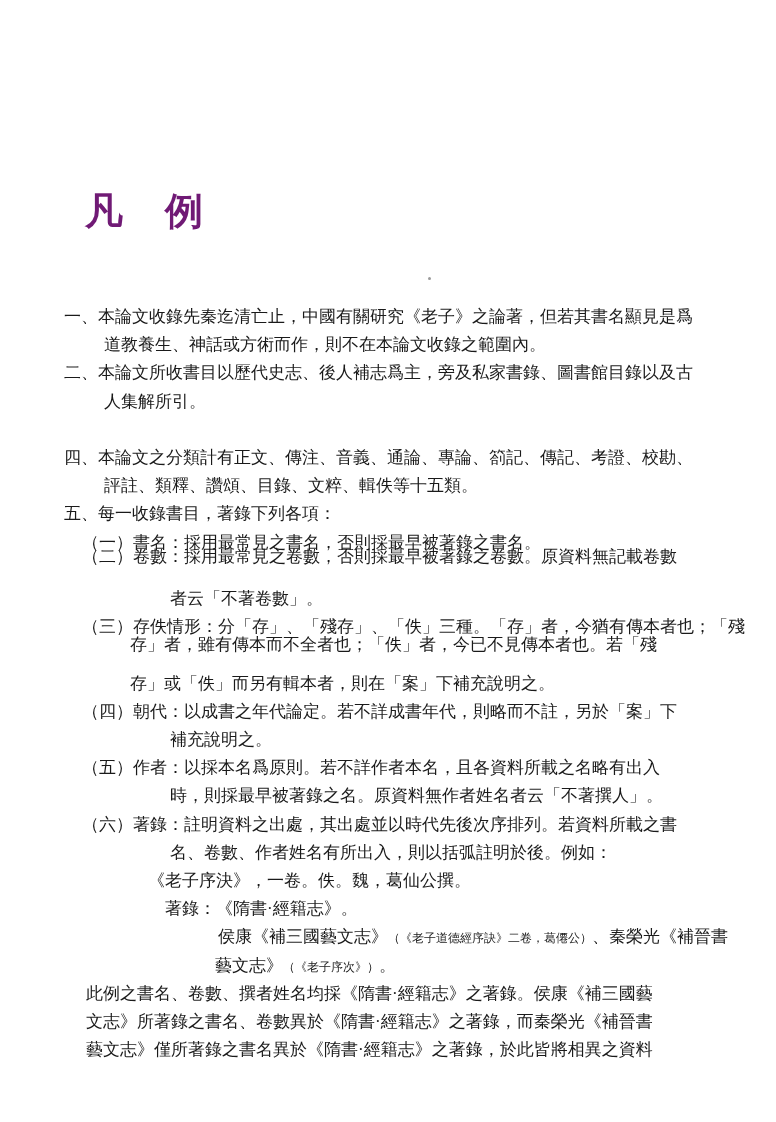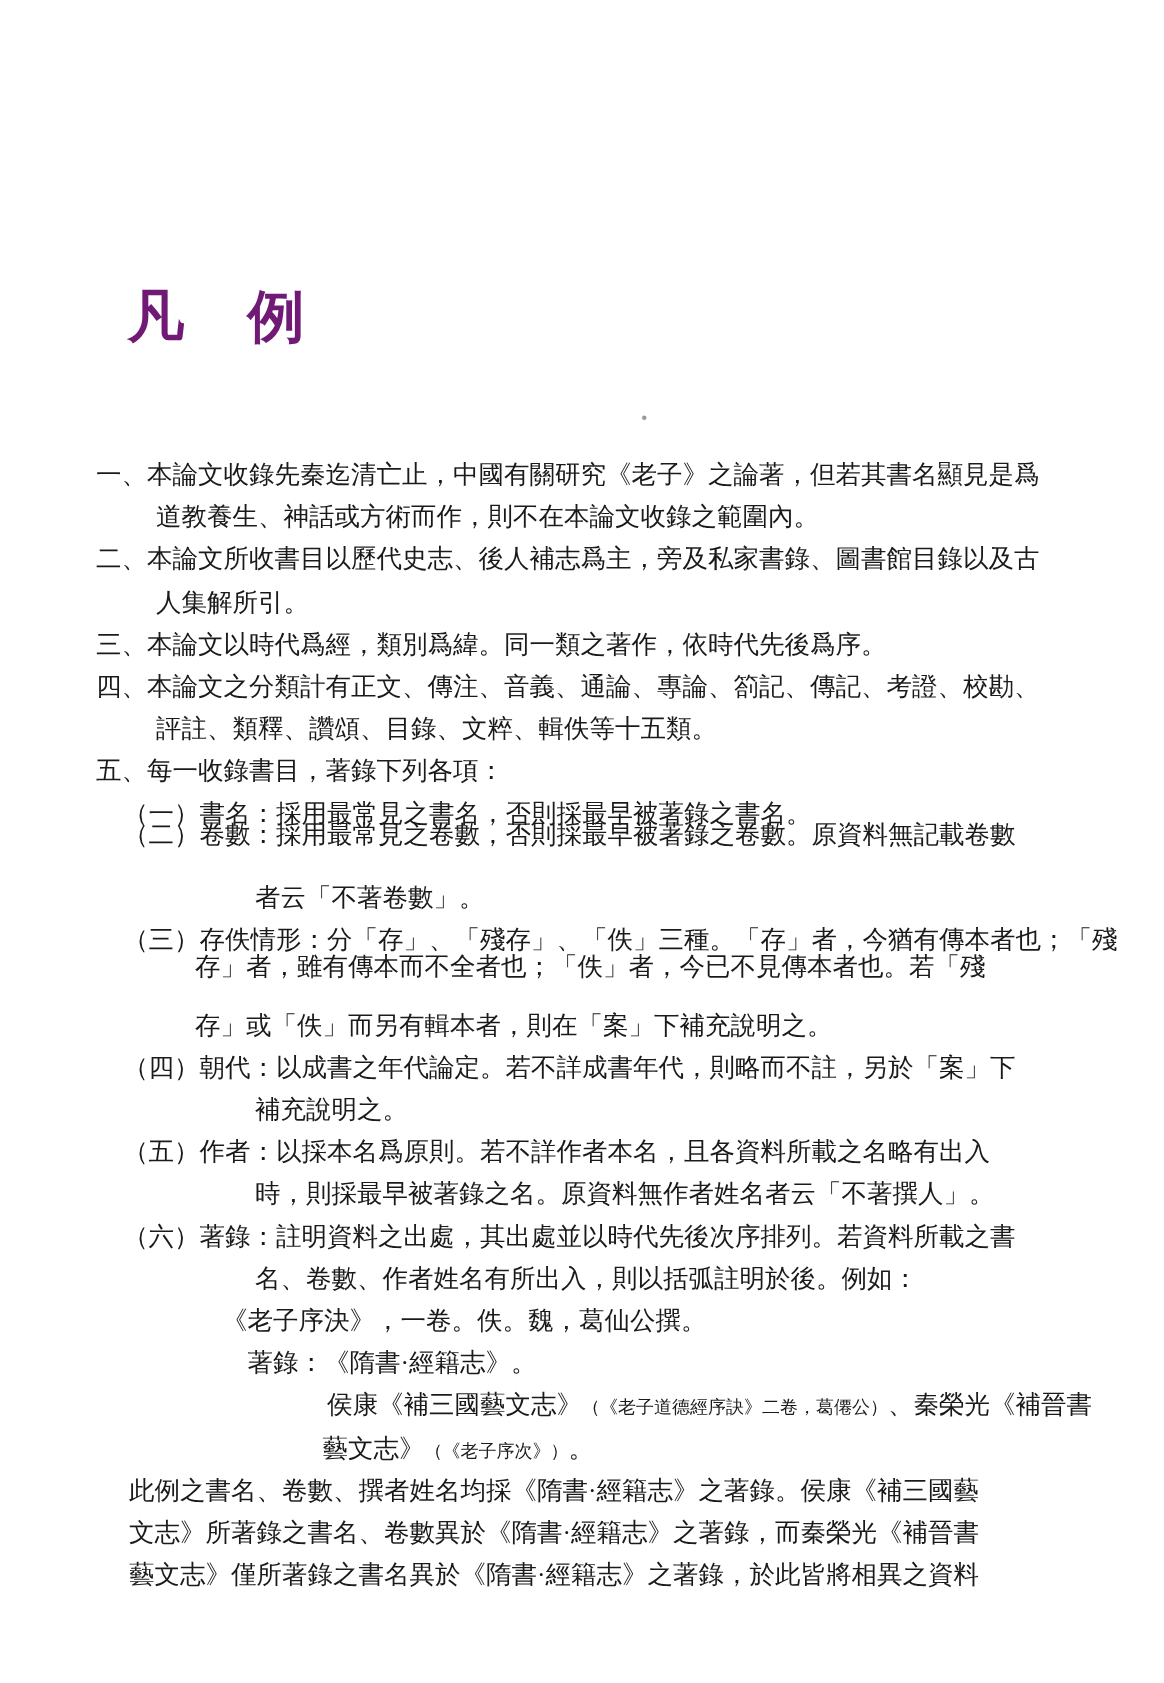--- a/index.html
+++ b/index.html
@@ -42,21 +42,20 @@
 <div class="page">
 
   <div class="title">凡　例</div>
 
   <div class="speck"></div>
 
   <div class="line l0" style="top:305px">一、本論文收錄先秦迄清亡止，中國有關研究《老子》之論著，但若其書名顯見是爲</div>
   <div class="line l0c" style="top:333px">道教養生、神話或方術而作，則不在本論文收錄之範圍內。</div>
   <div class="line l0" style="top:361px">二、本論文所收書目以歷代史志、後人補志爲主，旁及私家書錄、圖書館目錄以及古</div>
   <div class="line l0c" style="top:390px">人集解所引。</div>
-  <div class="line l0" style="top:418px">三、本論文以時代爲經，類別爲緯。同一類之著作，依時代先後爲序。</div>
   <div class="line l0" style="top:446px">四、本論文之分類計有正文、傳注、音義、通論、專論、箚記、傳記、考證、校勘、</div>
   <div class="line l0c" style="top:474px">評註、類釋、讚頌、目錄、文粹、輯佚等十五類。</div>
   <div class="line l1" style="top:531px">（一）書名：採用最常見之書名，否則採最早被著錄之書名。</div>
   <div class="line l0" style="top:502px">五、每一收錄書目，著錄下列各項：</div>
   <div class="line l1" style="top:545px">（二）卷數：採用最常見之卷數，否則採最早被著錄之卷數。原資料無記載卷數</div>
   <div class="line l1c" style="top:587px">者云「不著卷數」。</div>
   <div class="line l1" style="top:615px">（三）存佚情形：分「存」、「殘存」、「佚」三種。「存」者，今猶有傳本者也；「殘</div>
   <div class="line l1c3" style="top:633px">存」者，雖有傳本而不全者也；「佚」者，今已不見傳本者也。若「殘</div>
   <div class="line l1c3" style="top:672px">存」或「佚」而另有輯本者，則在「案」下補充說明之。</div>
   <div class="line l1" style="top:700px">（四）朝代：以成書之年代論定。若不詳成書年代，則略而不註，另於「案」下</div>

